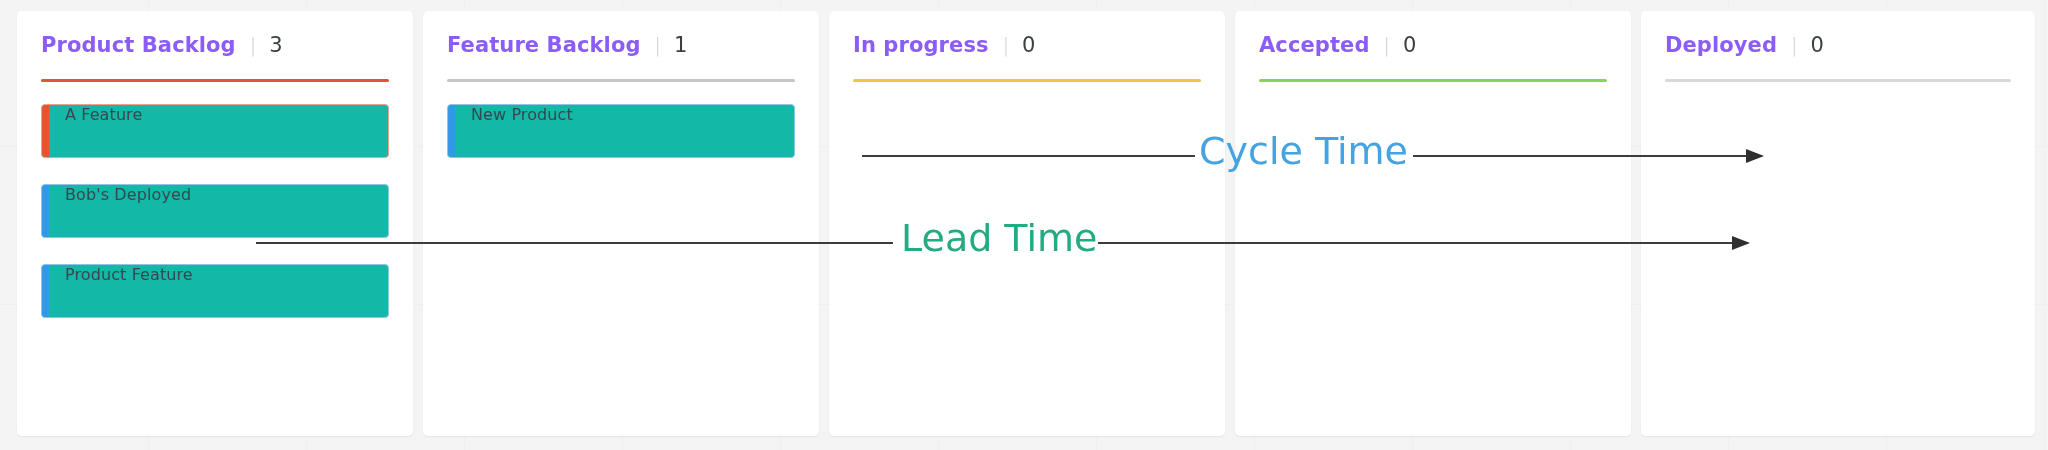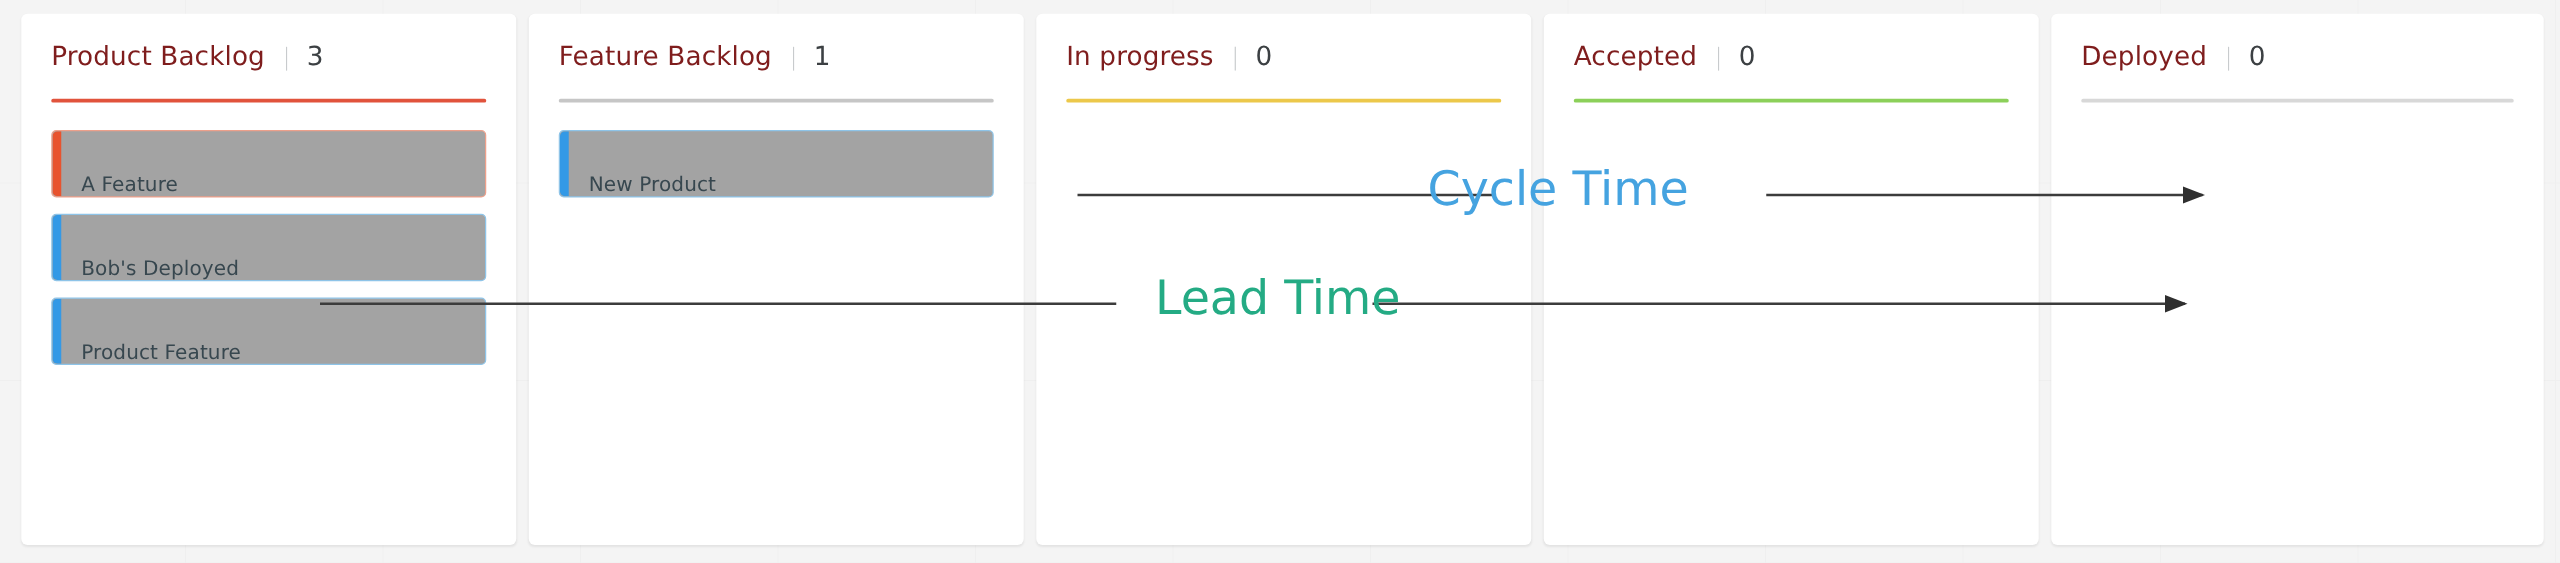--- a/index.html
+++ b/index.html
@@ -60,22 +60,22 @@
 
   .col-header {
     display: flex;
     align-items: baseline;
     height: 66px;
     padding-top: 22px;
     box-sizing: border-box;
   }
   .col-title {
     font-size: 21px;
-    color: #7f1d1d;
-    font-weight: 400;
+    color: #8b5cf6;
+    font-weight: 700;
     letter-spacing: 0.1px;
   }
   .col-sep {
     color: #c8cbcd;
     font-size: 19px;
     margin: 0 13px 0 14px;
     font-weight: 300;
   }
   .col-count {
     font-size: 21px;
@@ -86,25 +86,25 @@
     height: 3px;
     border-radius: 2px;
     margin-top: 2px;
     margin-bottom: 22px;
   }
 
   
   .card {
     position: relative;
     height: 54px;
-    margin-bottom: 13px;
+    margin-bottom: 26px;
     border-radius: 4px;
-    background: #a3a3a3;
+    background: #14b8a6;
     display: flex;
-    align-items: flex-end;
+    align-items: flex-start;
     box-sizing: border-box;
     overflow: hidden;
   }
   .card-bar {
     position: absolute;
     left: 0;
     top: 0;
     bottom: 0;
     width: 7px;
     border-radius: 4px 0 0 4px;
@@ -126,21 +126,21 @@
     pointer-events: none;
   }
   .anno-label {
     position: absolute;
     font-size: 38px;
     font-weight: 400;
     white-space: nowrap;
     line-height: 1;
   }
   #cycle-time-label {
-    left: 1142px;
+    left: 1199px;
     top: 132px;
     color: #45a3e0;
   }
   #lead-time-label {
     left: 901px;
     top: 219px;
     color: #24ab84;
   }
 </style>
 </head>
@@ -229,14 +229,14 @@
     </defs>
 
     <line id="cycle-line-left" x1="862" y1="156" x2="1195" y2="156" stroke="#3c3c3c" stroke-width="2"></line>
     <line id="cycle-line-right" x1="1413" y1="156" x2="1762" y2="156" stroke="#3c3c3c" stroke-width="2" marker-end="url(#arrowhead)"></line>
 
     <line id="lead-line-left" x1="256" y1="243" x2="893" y2="243" stroke="#3c3c3c" stroke-width="2"></line>
     <line id="lead-line-right" x1="1098" y1="243" x2="1748" y2="243" stroke="#3c3c3c" stroke-width="2" marker-end="url(#arrowhead)"></line>
   </svg>
 
   <span class="anno-label" id="cycle-time-label" style="color: rgb(69, 163, 224);">Cycle Time</span>
-  <span class="anno-label" id="lead-time-label" style="color: rgb(36, 171, 132); margin-left: 23px;">Lead Time</span>
+  <span class="anno-label" id="lead-time-label" style="color: rgb(36, 171, 132);">Lead Time</span>
 </div>
 
 </body></html>

